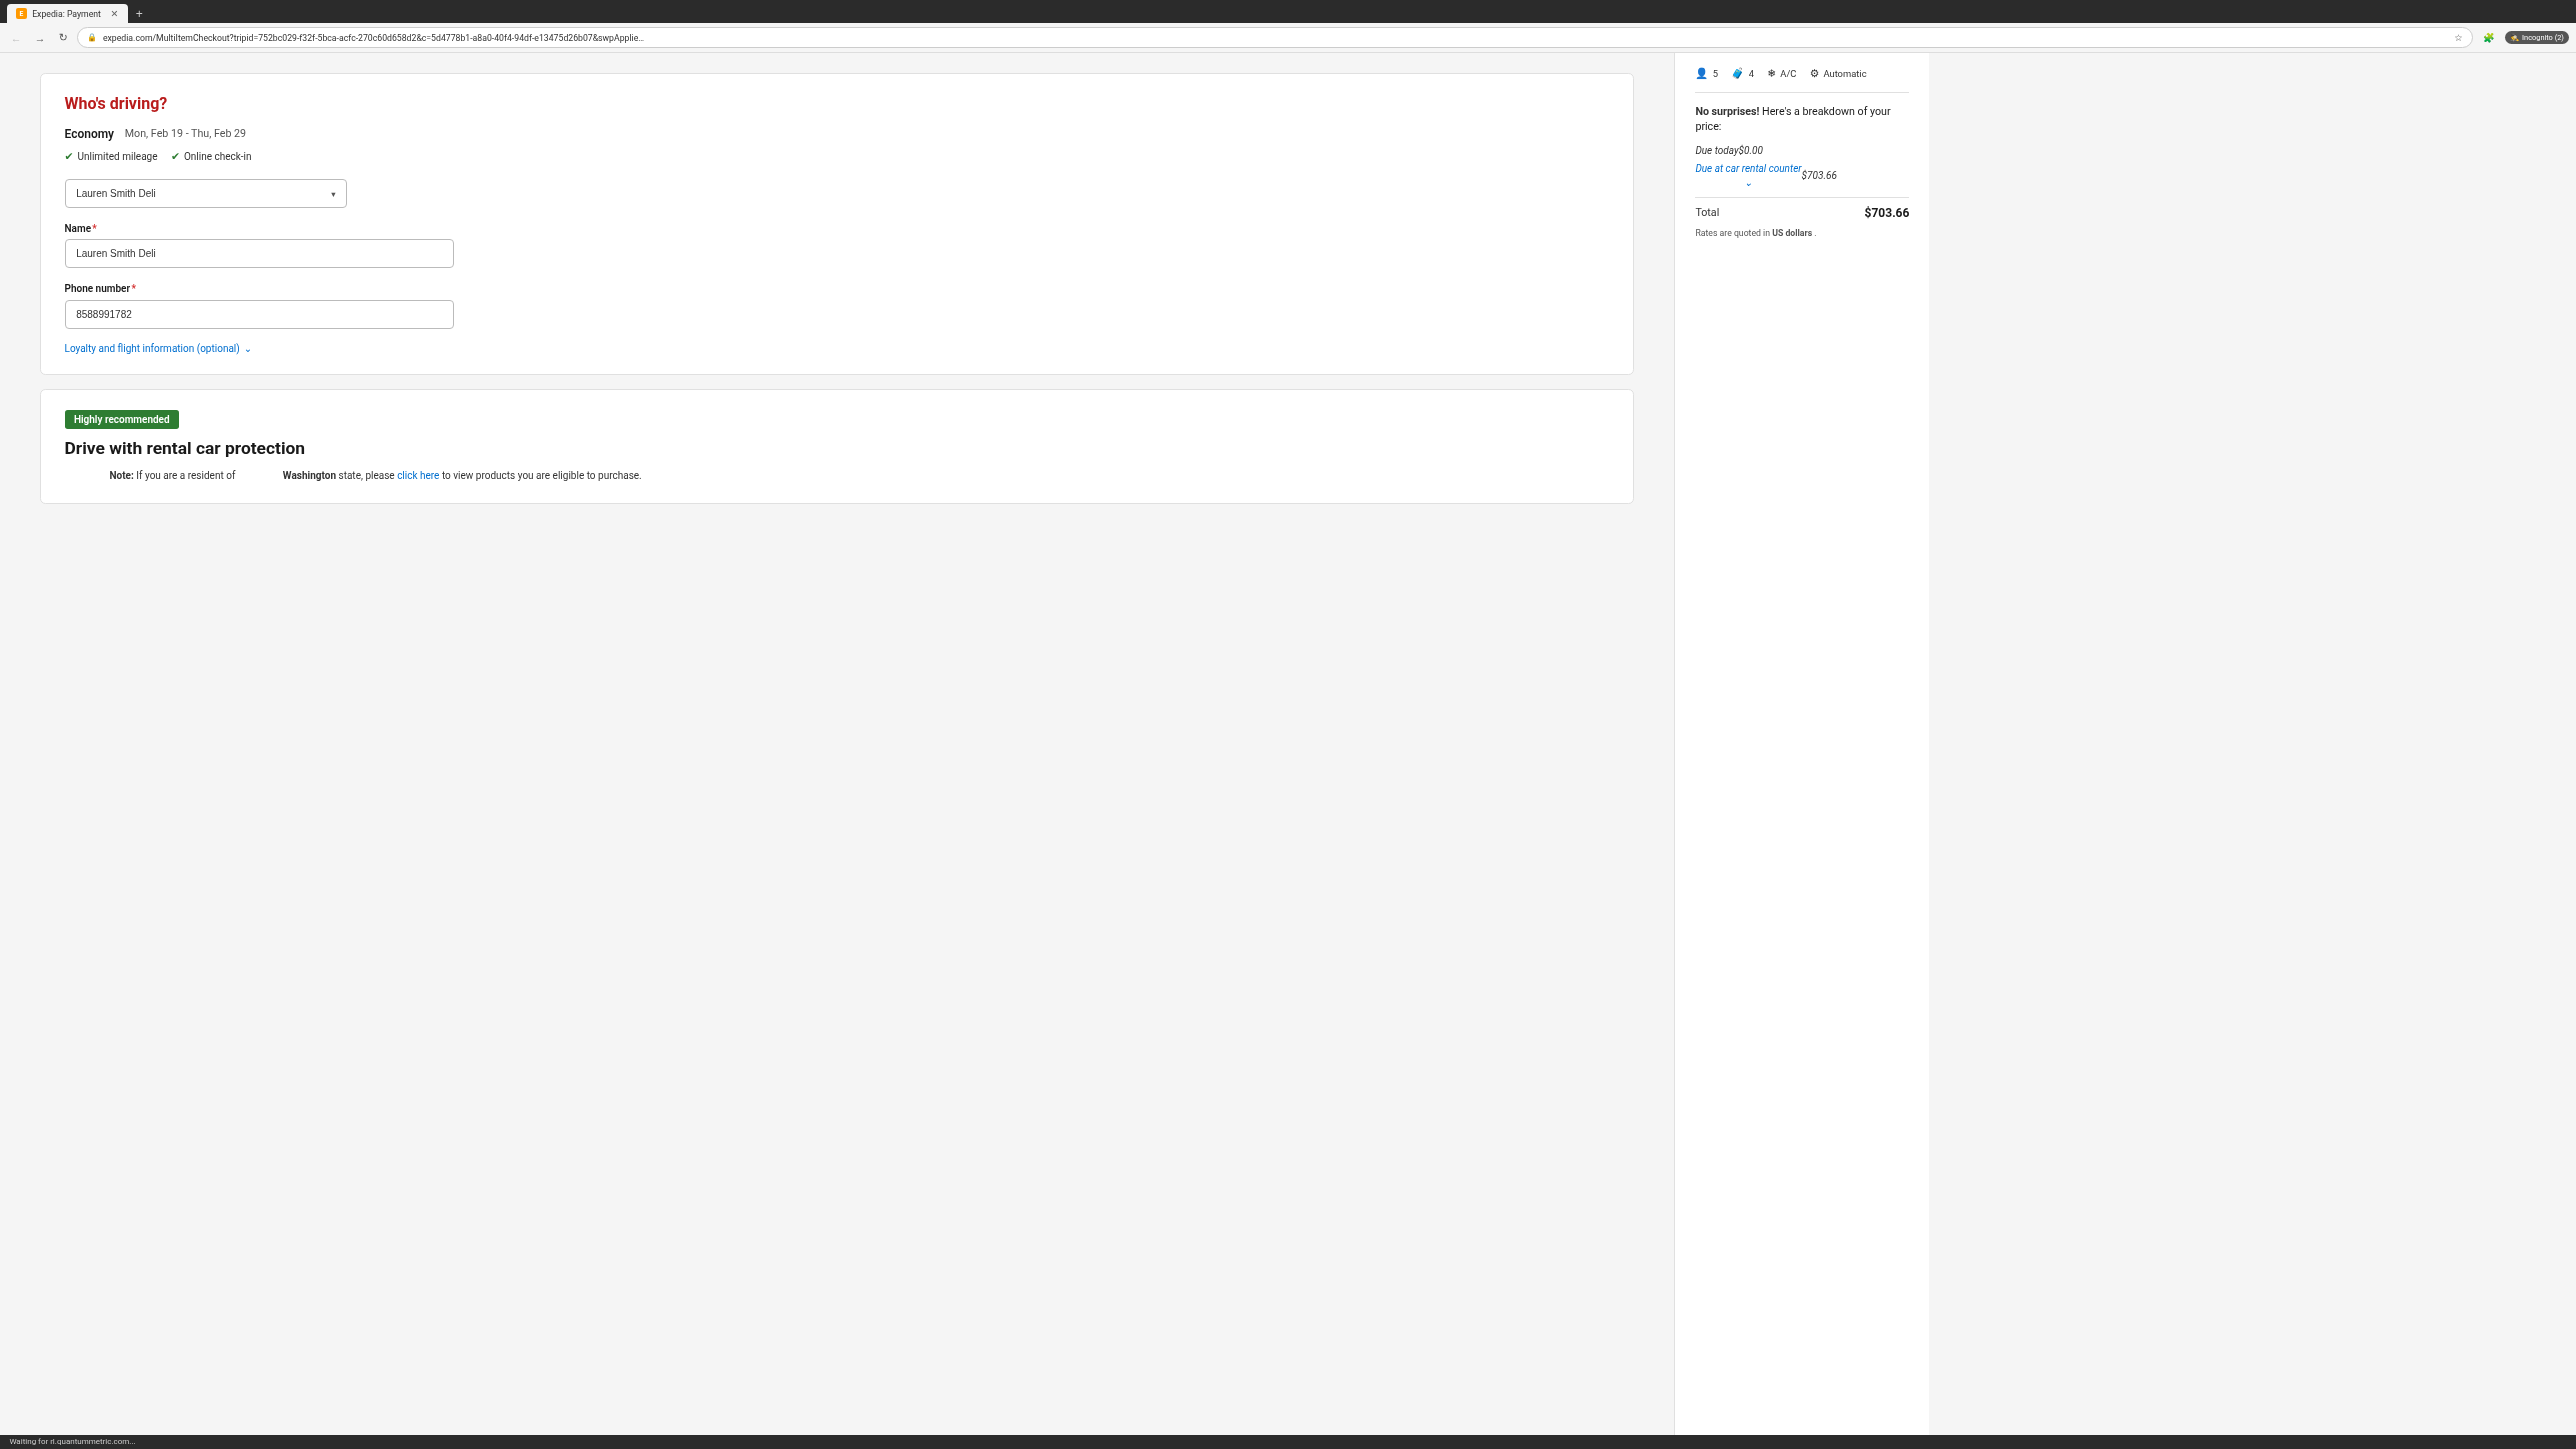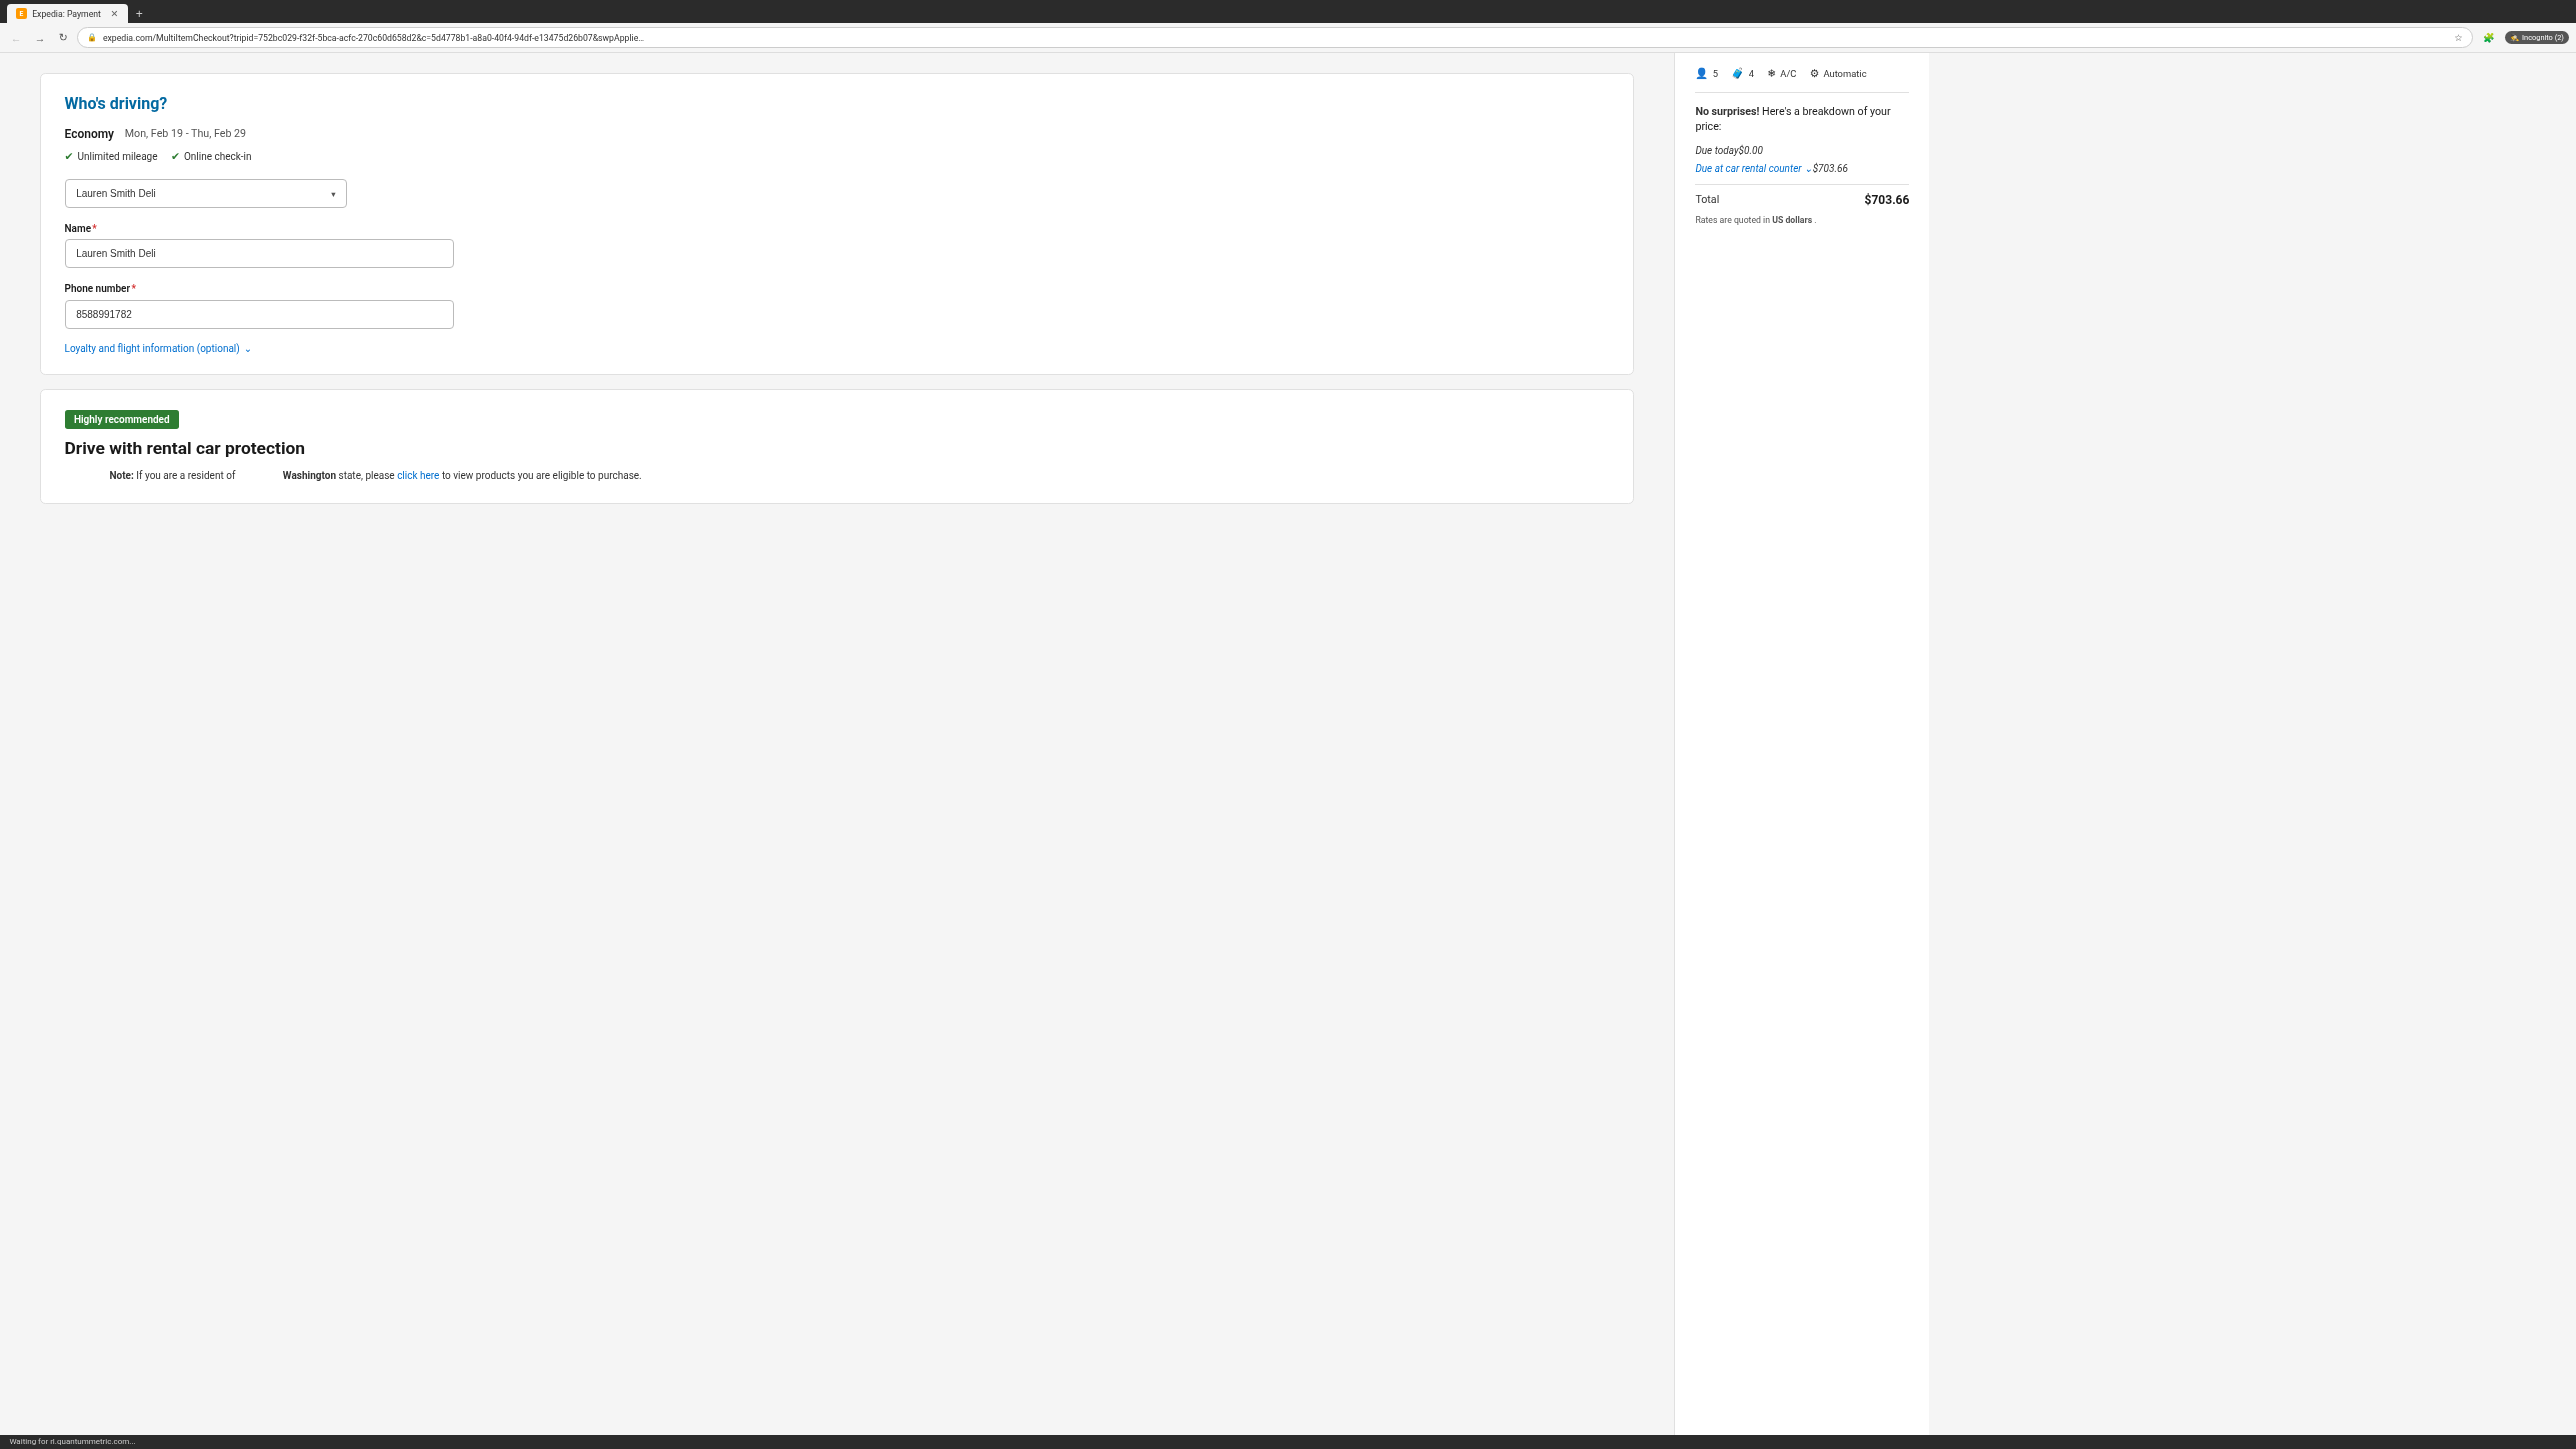--- a/index.html
+++ b/index.html
@@ -135,21 +135,21 @@
       border: 0.7px solid #e0e0e0;
       border-radius: 5.4px;
       padding: 20px 23.5px;
       margin-bottom: 13.4px;
     }
 
     
     .section-title {
       font-size: 16px;
       font-weight: 700;
-      color: #0369a1;
+      color: #b91c1c;
       margin-bottom: 13.4px;
     }
 
     .car-info-row {
       display: flex;
       align-items: center;
       gap: 10.7px;
       margin-bottom: 9.4px;
       flex-wrap: wrap;
     }
@@ -316,20 +316,21 @@
       font-style: italic;
     }
     .price-label { color: #333; }
     .price-label-link {
       color: #006fcf;
       cursor: pointer;
       display: flex;
       align-items: center;
       gap: 2.7px;
       text-decoration: none;
+      flex-direction: column;
     }
     .price-value { color: #333; font-weight: 400; }
     .price-total-row {
       display: flex;
       justify-content: space-between;
       align-items: flex-start;
       margin-top: 9.4px;
       padding-top: 8px;
       border-top: 0.7px solid #e0e0e0;
       font-size: 10.7px;

